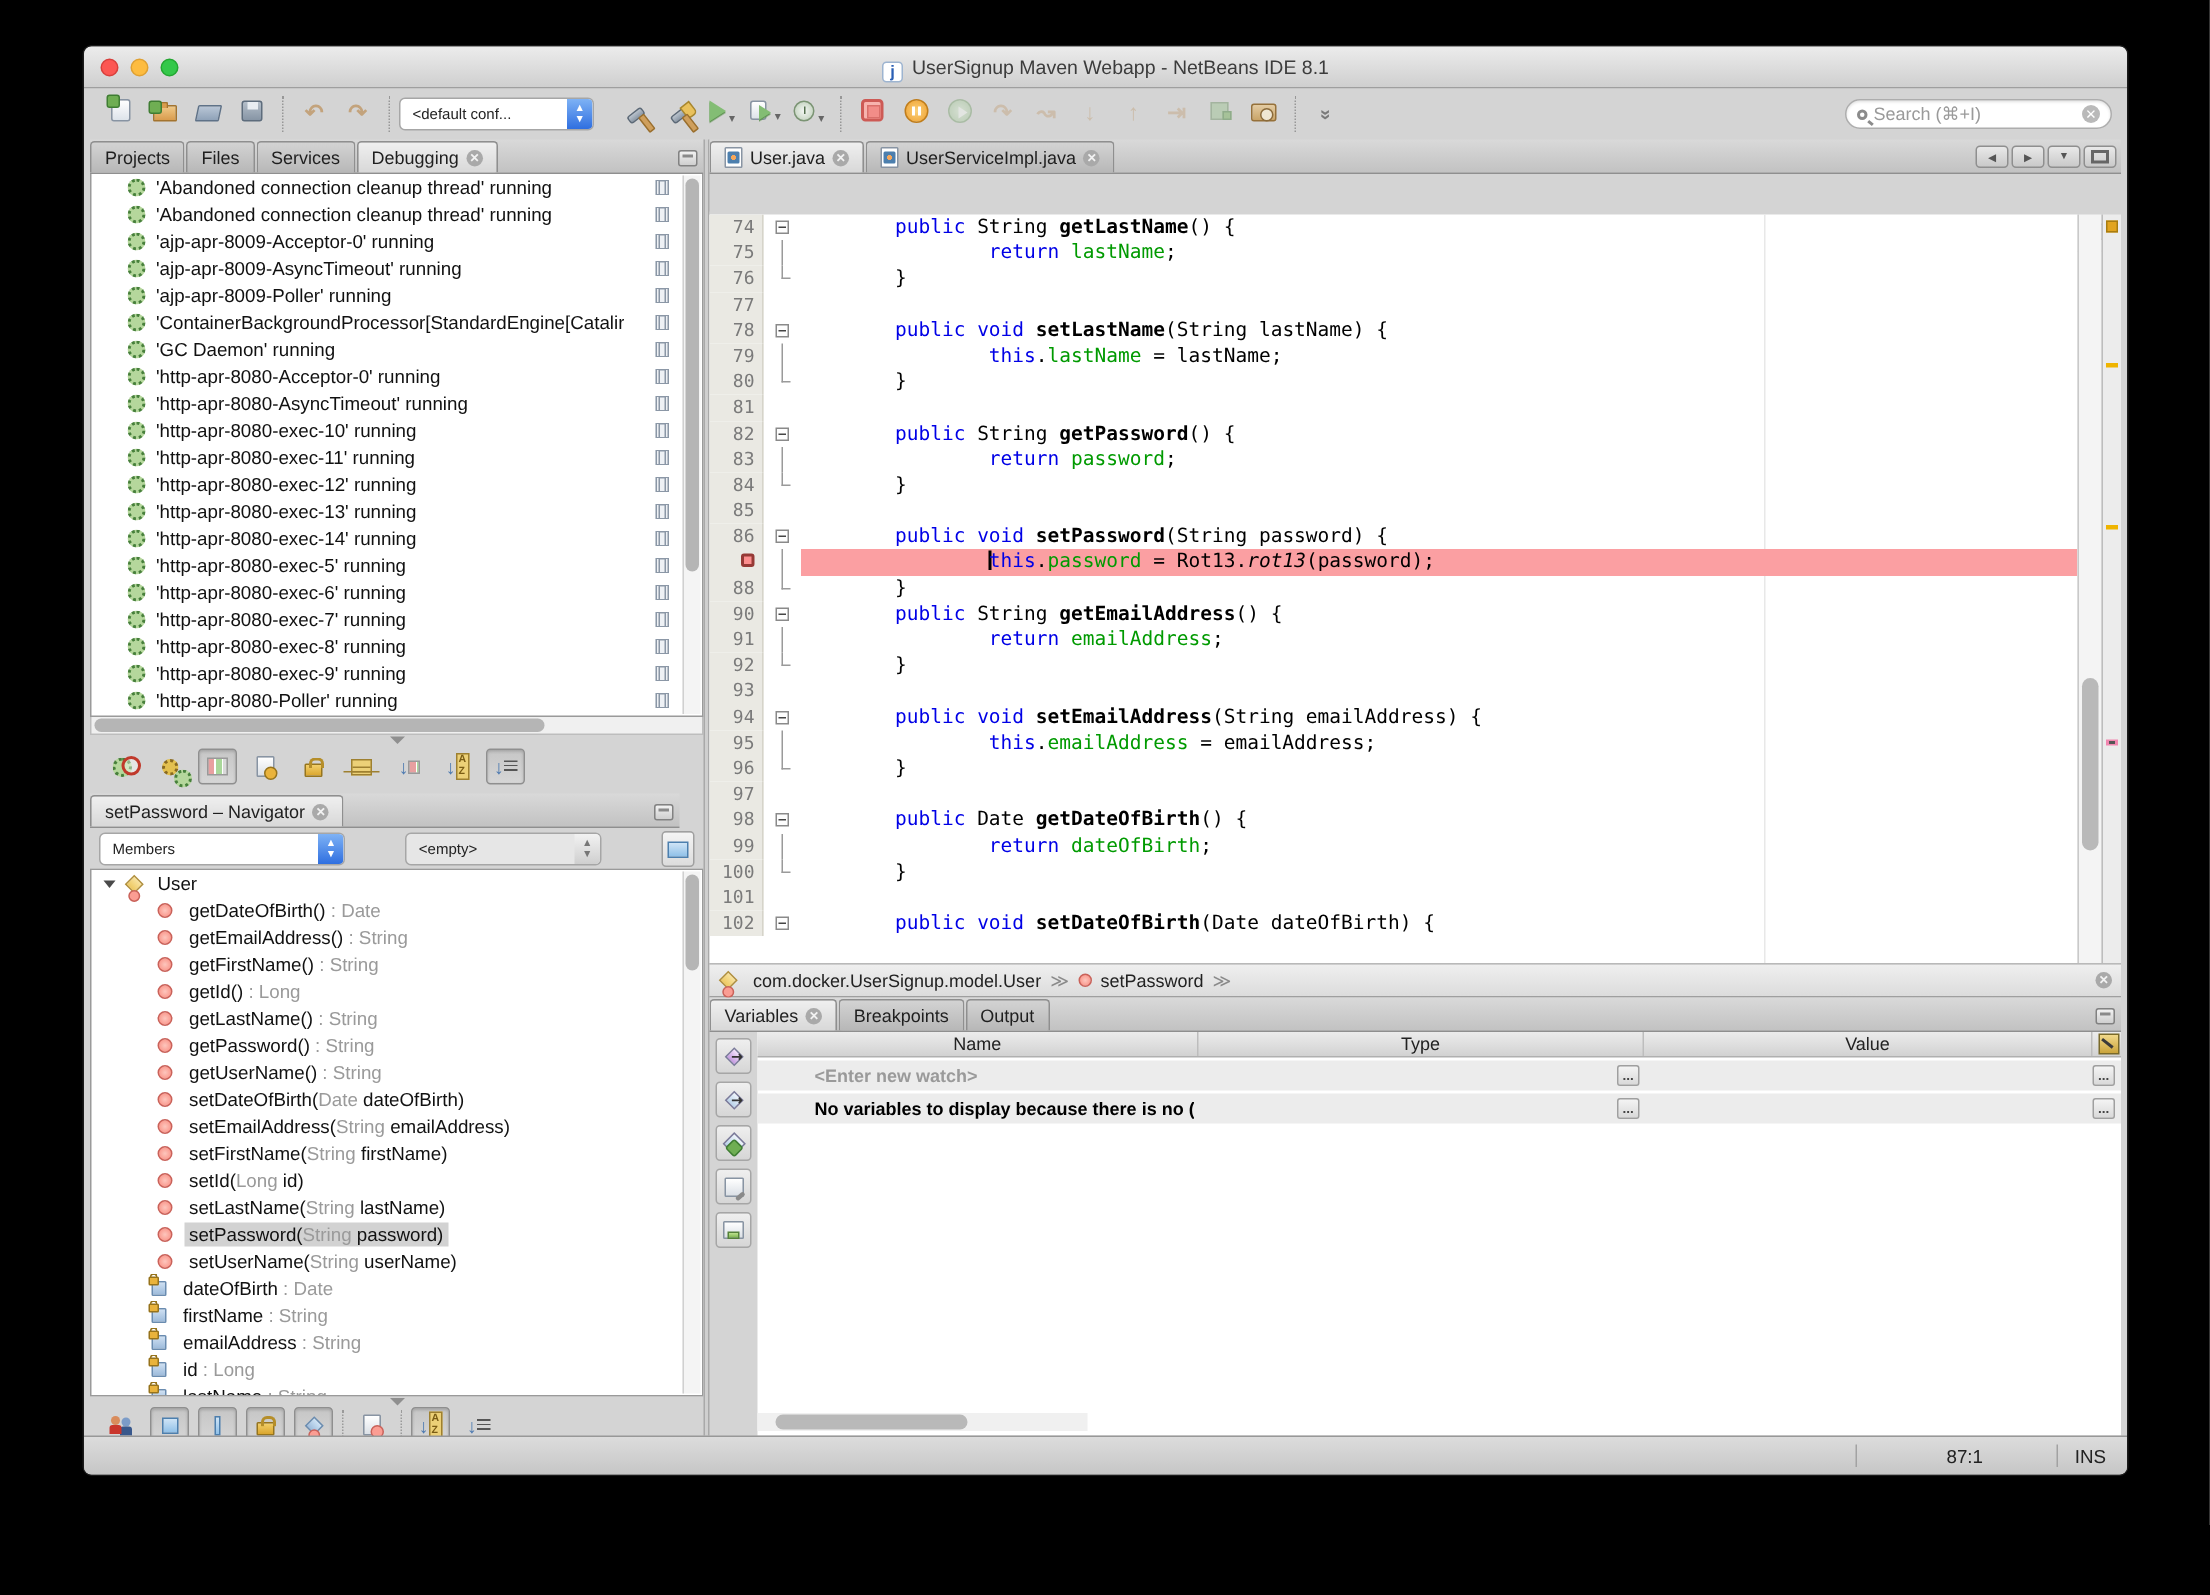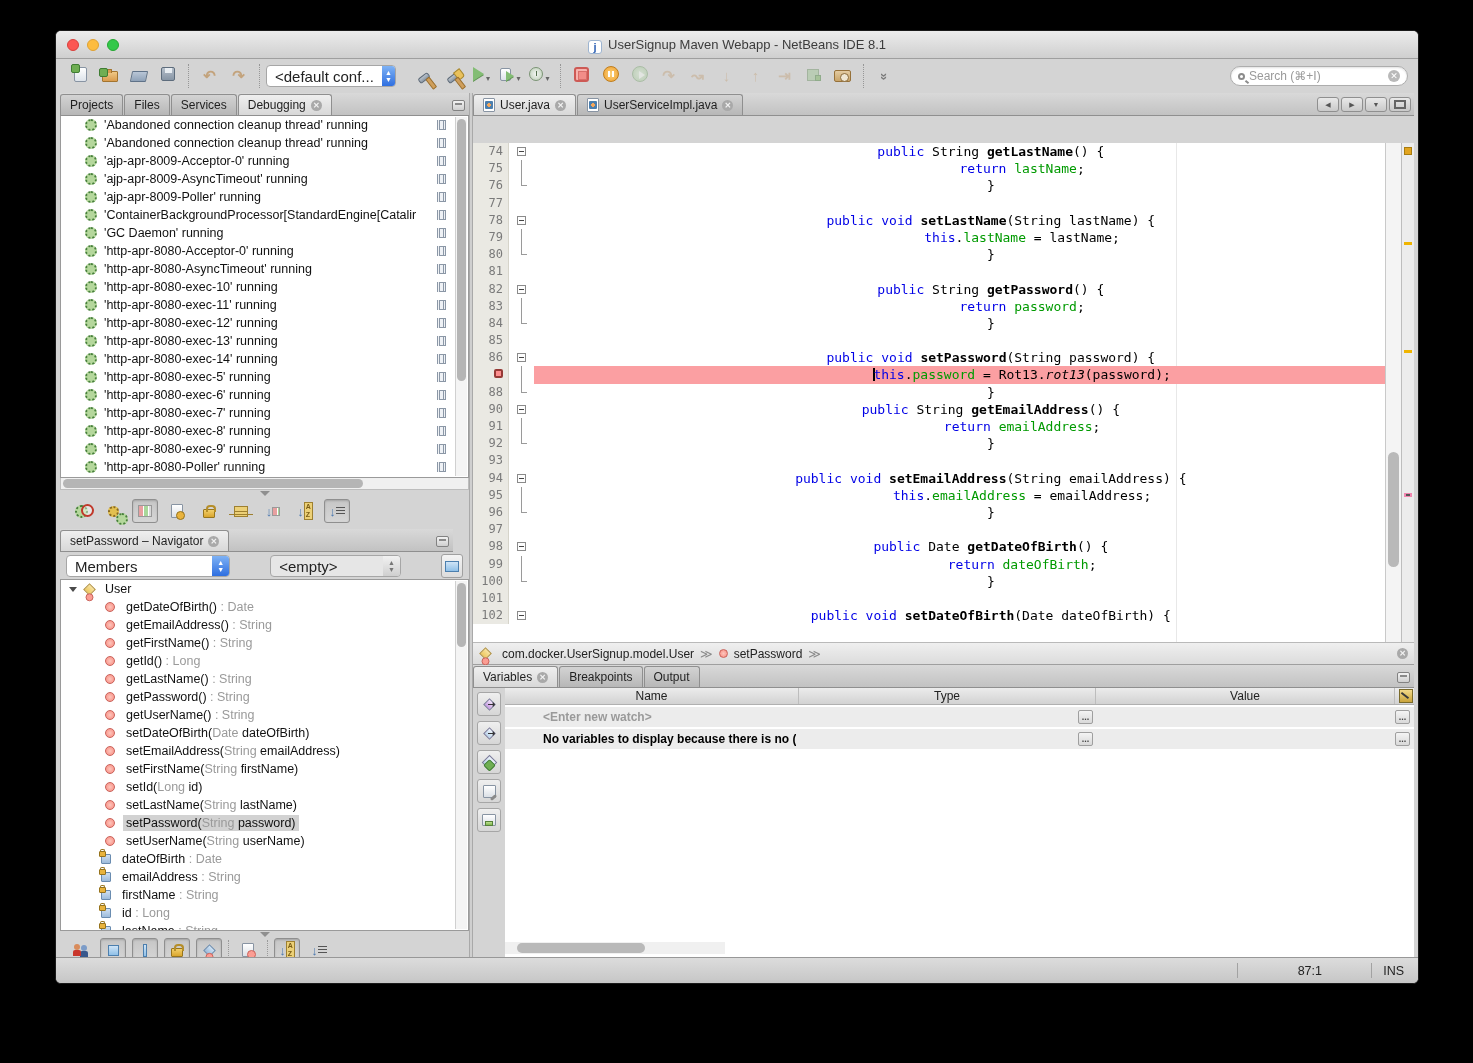--- a/index.html
+++ b/index.html
@@ -45,21 +45,21 @@
   .ic-camera::after{content:"";position:absolute;left:5px;top:2px;width:7px;height:7px;border-radius:50%;background:#efe6d2;border:1px solid #8a6a3a;}
   .ic-chev{transform:rotate(90deg);display:inline-block;color:#7a7a7a;font-size:13px;font-weight:bold;}
   
   .searchbox{margin-left:auto;width:178px;height:20px;background:#fff;border:1px solid #adadad;border-radius:10px;display:flex;align-items:center;padding:0 7px;box-shadow:inset 0 1px 2px rgba(0,0,0,.12);}
   .mag{width:7px;height:7px;border:2px solid #8b8b8b;border-radius:50%;position:relative;margin-right:4px;flex:none;}
   .mag::after{content:"";position:absolute;left:5px;top:6px;width:4px;height:2px;background:#8b8b8b;transform:rotate(40deg);}
   .searchtext{flex:1;font-size:12px;color:#9a9a9a;white-space:nowrap;overflow:hidden;}
   .clearx{width:12px;height:12px;border-radius:50%;background:#b9b9b9;color:#fff;font-size:9px;line-height:12px;text-align:center;flex:none;}
   
   .combo{height:22px;background:#fff;border:1px solid #a6a6a6;border-radius:4px;display:flex;align-items:center;overflow:hidden;}
-  .combo .cval{padding:0 8px;font-size:15px;color:#222;white-space:nowrap;}
+  .combo .cval{padding:0 8px;font-size:10px;color:#222;white-space:nowrap;}
   .stepper{width:17px;align-self:stretch;background:linear-gradient(#7eb2f5,#2f6fe0);color:#fff;font-size:7px;line-height:1;display:flex;flex-direction:column;align-items:center;justify-content:center;}
   .stepper.graystep{background:linear-gradient(#f2f2f2,#cfcfcf);color:#777;}
   
   .lpanel{position:absolute;left:4px;top:62px;width:409px;bottom:26px;}
   .vsplit{position:absolute;left:413px;top:62px;width:4px;bottom:26px;background:#cfcfcf;border-left:1px solid #a9a9a9;border-right:1px solid #a9a9a9;}
   .epanel{position:absolute;left:417px;top:62px;right:4px;bottom:26px;}
   .tabrow{position:absolute;left:0;right:0;height:23px;display:flex;align-items:flex-end;border-bottom:1px solid #8f8f8f;background:linear-gradient(#d9d9d9,#c2c2c2);}
   .ptab{height:21px;padding:0 9px;font-size:12px;color:#1f1f1f;background:linear-gradient(#d3d3d3,#b7b7b7);border:1px solid #8f8f8f;border-bottom:none;border-radius:3px 3px 0 0;display:flex;align-items:center;gap:5px;margin-right:1px;white-space:nowrap;}
   .ptab.sel{background:linear-gradient(#efefef,#d8d8d8);}
   .closex{width:11px;height:11px;border-radius:50%;background:#a9a9a9;color:#f2f2f2;font-size:8px;line-height:11px;text-align:center;font-weight:bold;}
@@ -127,21 +127,21 @@
   .ebtn{width:24px;height:22px;border-radius:3px;display:flex;align-items:center;justify-content:center;position:relative;}
   .arr{font-weight:bold;font-size:14px;line-height:1;}
   .arr.orange{color:#dc9632;} .arr.blue{color:#5d87bd;} .arr.grayc{color:#a0a0a0;} .arr.green{color:#4e9a3c;}
   .recdot{width:12px;height:12px;border-radius:50%;background:radial-gradient(#fdb3ad,#f4827a);border:1px solid #c9625a;}
   .stopsq{width:11px;height:11px;background:linear-gradient(#e8e8e8,#c6c6c6);border:1px solid #8f8f8f;}
   .codearea{position:absolute;left:0;right:29px;top:50px;height:499px;background:#fff;overflow:hidden;font-family:"DejaVu Sans Mono","Liberation Mono",monospace;font-size:13px;}
   .marginline{position:absolute;left:703px;top:0;bottom:0;width:1px;background:#e8e8e8;}
   .cl{display:flex;height:17.2px;line-height:17.2px;position:relative;}
   .ln{width:36px;flex:none;text-align:right;padding-right:5px;color:#7a7a7a;background:#eae9e3;font-size:12px;border-right:1px solid #d6d4ca;}
   .foldc{width:25px;flex:none;display:flex;justify-content:center;}
-  .codetext{flex:1;white-space:pre;color:#000;text-align:center;}
+  .codetext{flex:1;white-space:pre;color:#000;}
   .cl.hl .codetext{background:#fb9fa2;}
   .k{color:#0000e6;} .g{color:#009a00;} .m{font-weight:bold;} .it{font-style:italic;}
   .bpi{display:inline-block;width:9px;height:9px;background:#fc8e8e;border:2px solid #963a36;border-radius:2px;margin-top:3px;}
   .ins-caret{display:inline-block;width:2px;height:13px;background:#000;vertical-align:-2px;margin-right:-2px;}
   .f-s{width:9px;height:9px;border:1px solid #8a8a8a;background:#fdfdfd;position:relative;margin-top:4px;}
   .f-s::after{content:"";position:absolute;left:1px;right:1px;top:3px;height:1px;background:#444;}
   .f-m{width:1px;height:17.2px;background:#9a9a9a;}
   .f-e{width:1px;height:9px;background:#9a9a9a;position:relative;}
   .f-e::after{content:"";position:absolute;top:8px;left:0;width:6px;height:1px;background:#9a9a9a;}
   .edvsb{position:absolute;right:13px;top:50px;height:499px;width:16px;background:#f4f4f4;border-left:1px solid #c9c9c9;}
@@ -532,25 +532,25 @@
         <div class="nrow">
           <span class="mic"></span>
           <span class="lbl"><span>setUserName(</span><span class="dim">String </span><span>userName)</span></span>
         </div>
         <div class="nrow">
           <span class="fic"></span>
           <span class="lbl"><span>dateOfBirth</span><span class="dim"> : Date</span></span>
         </div>
         <div class="nrow">
           <span class="fic"></span>
+          <span class="lbl"><span>firstName</span><span class="dim"> : String</span></span>
+        </div>
+        <div class="nrow">
+          <span class="fic"></span>
           <span class="lbl"><span>emailAddress</span><span class="dim"> : String</span></span>
-        </div>
-        <div class="nrow">
-          <span class="fic"></span>
-          <span class="lbl"><span>firstName</span><span class="dim"> : String</span></span>
         </div>
         <div class="nrow">
           <span class="fic"></span>
           <span class="lbl"><span>id</span><span class="dim"> : Long</span></span>
         </div>
         <div class="nrow">
           <span class="fic"></span>
           <span class="lbl"><span>lastName</span><span class="dim"> : String</span></span>
         </div>
         <div class="vsb">

